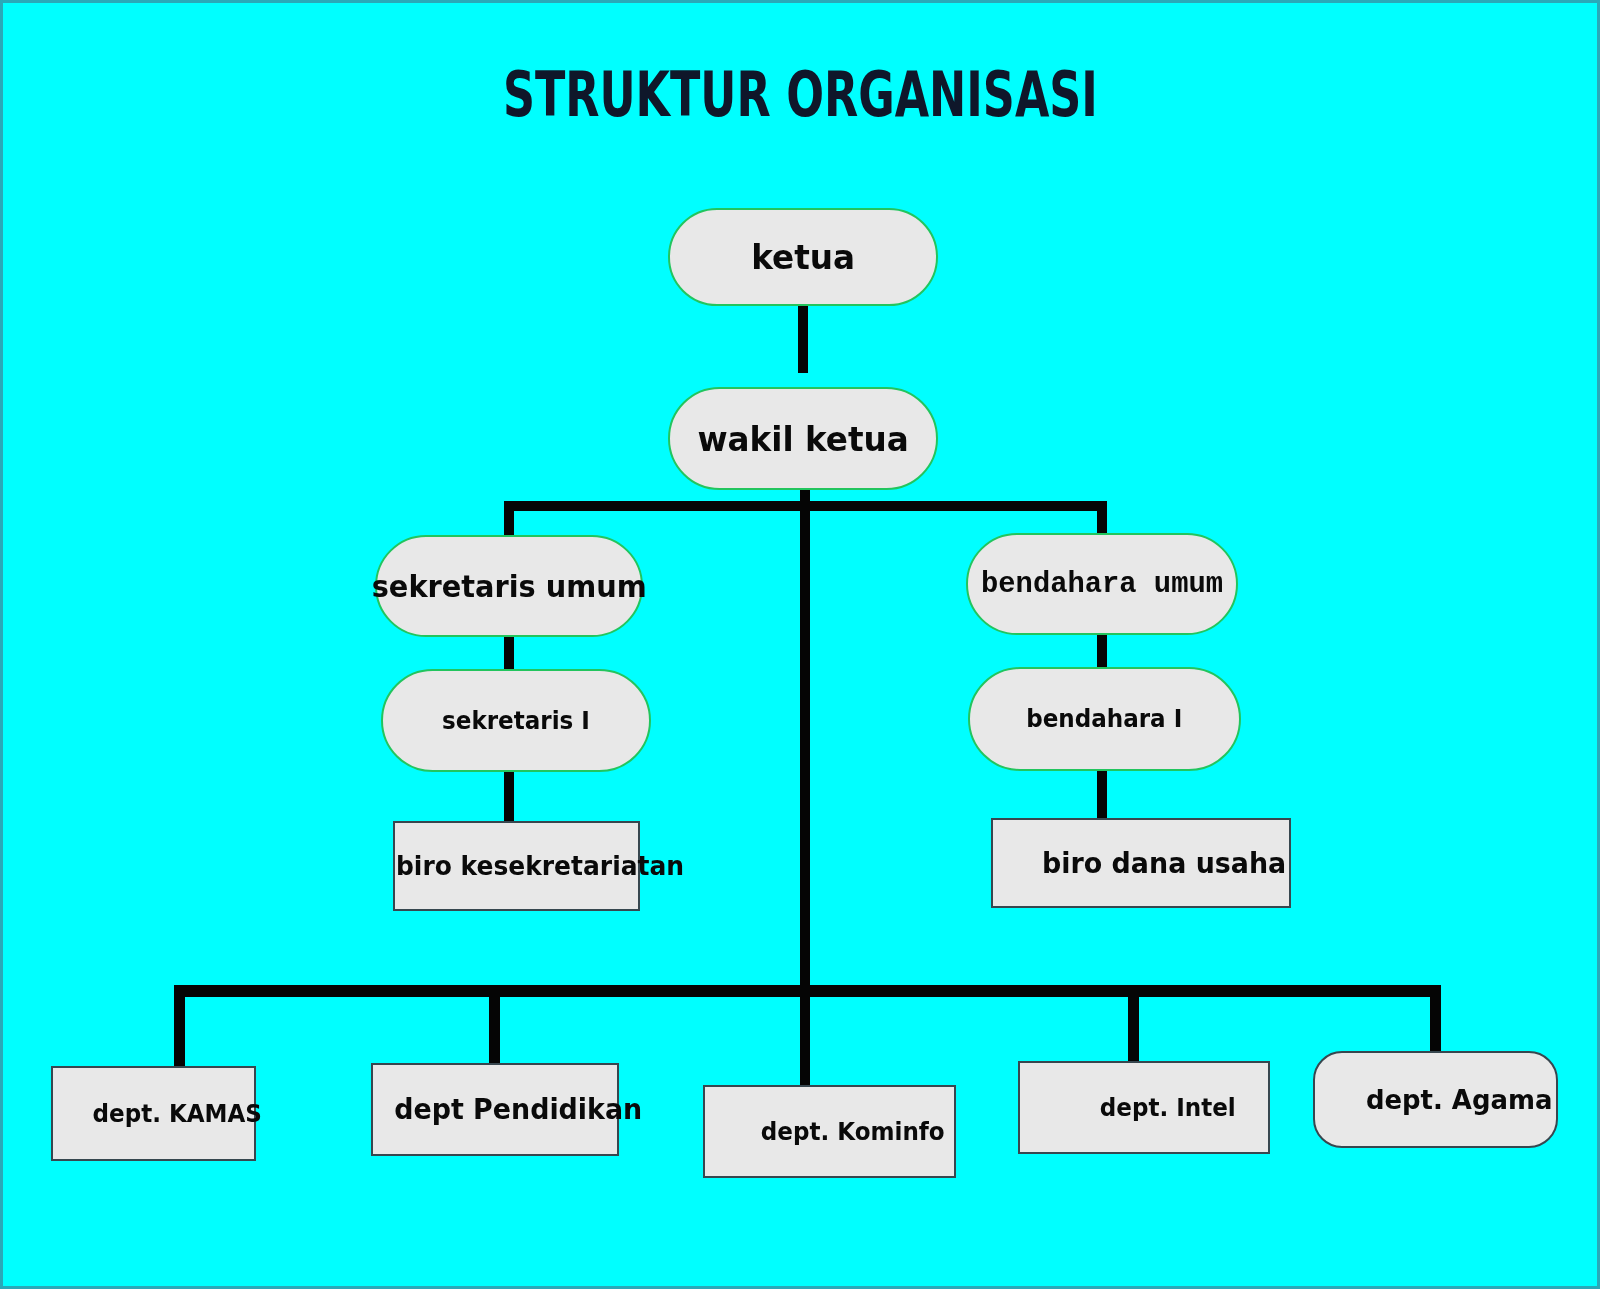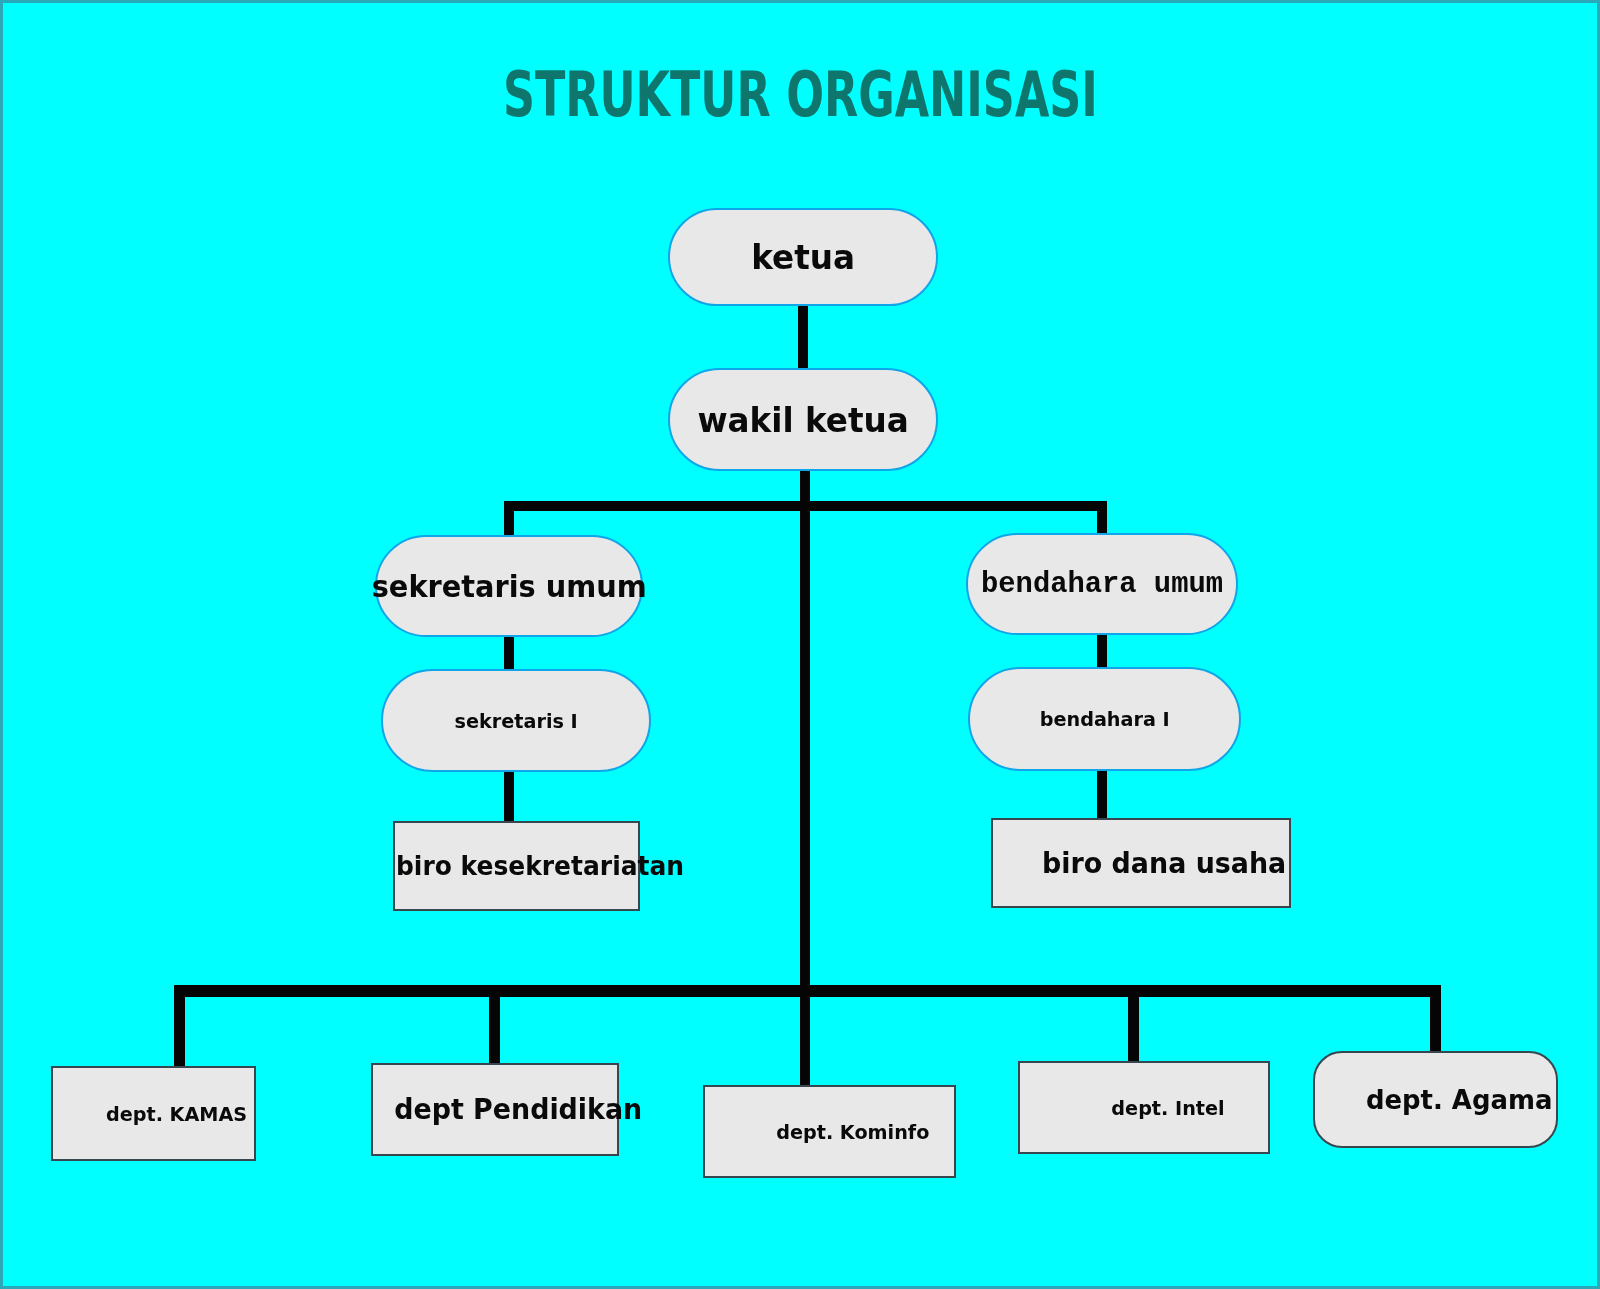--- a/index.html
+++ b/index.html
@@ -18,48 +18,48 @@
     overflow: hidden;
   }
   .title {
     position: absolute;
     left: 0;
     right: 0;
     top: 58px;
     text-align: center;
     font-size: 57px;
     font-weight: bold;
-    color: #0f766e;
+    color: #0f172a;
     letter-spacing: 0px;
   }
   .title .squeeze {
     display: inline-block;
     transform: scaleX(0.78) scaleY(1.08);
     transform-origin: center;
   }
   .edge {
     position: absolute;
     background: #050505;
   }
   .node {
     position: absolute;
     background: #e8e8e8;
-    border: 2px solid #0ea5e9;
+    border: 2px solid #22c55e;
     box-sizing: border-box;
     display: flex;
     align-items: center;
     justify-content: center;
     color: #0a0a0a;
     font-weight: bold;
     text-align: center;
   }
   .stadium { border-radius: 52px; }
   .rect    { border-radius: 0; border-color: #37474f; padding-left: 47px; }
   .fs34 { font-size: 34px; }
-  .fs32 { font-size: 20px; text-align: center; }
+  .fs32 { font-size: 24px; text-align: center; }
   .fs30 { font-size: 30px; }
   .fs28 { font-size: 28px; }
   .fs27 { font-size: 27px; }
   .fs26 { font-size: 26px; }
   .node .lbl { transform: scaleX(0.96); white-space: nowrap; }
 </style>
 </head>
 <body>
 
 <div class="canvas">
@@ -80,21 +80,21 @@
   <div class="edge" style="left:171px; top:982px; width:1267px; height:12px;"></div>
   <div class="edge" style="left:171px; top:982px; width:11px; height:85px;"></div>
   <div class="edge" style="left:486px; top:990px; width:11px; height:74px;"></div>
   <div class="edge" style="left:1125px; top:990px; width:11px; height:72px;"></div>
   <div class="edge" style="left:1427px; top:982px; width:11px; height:70px;"></div>
 
   <div class="node stadium fs34" style="left:665px; top:205px; width:270px; height:98px;">
     <span class="lbl">ketua</span>
   </div>
 
-  <div class="node stadium fs34" style="left:665px; top:365px; width:270px; height:103px;">
+  <div class="node stadium fs34" style="left:665px; top:384px; width:270px; height:103px;">
     <span class="lbl">wakil ketua</span>
   </div>
 
   <div class="node stadium fs30" style="left:372px; top:532px; width:268px; height:102px;">
     <span class="lbl">sekretaris umum</span>
   </div>
 
   <div class="node stadium fs32" style="left:378px; top:666px; width:270px; height:103px;">
     <span class="lbl">sekretaris I</span>
   </div>

